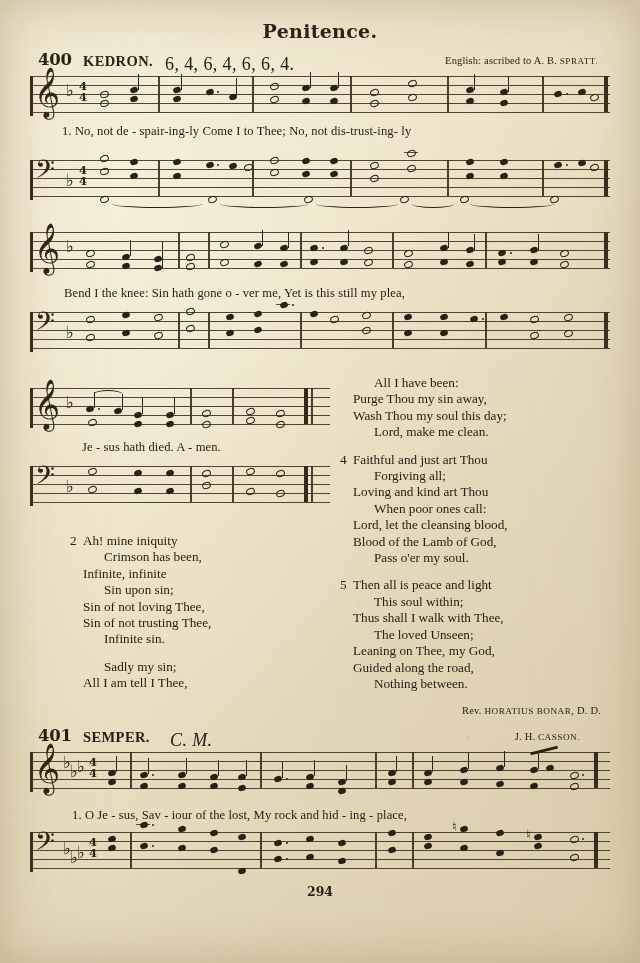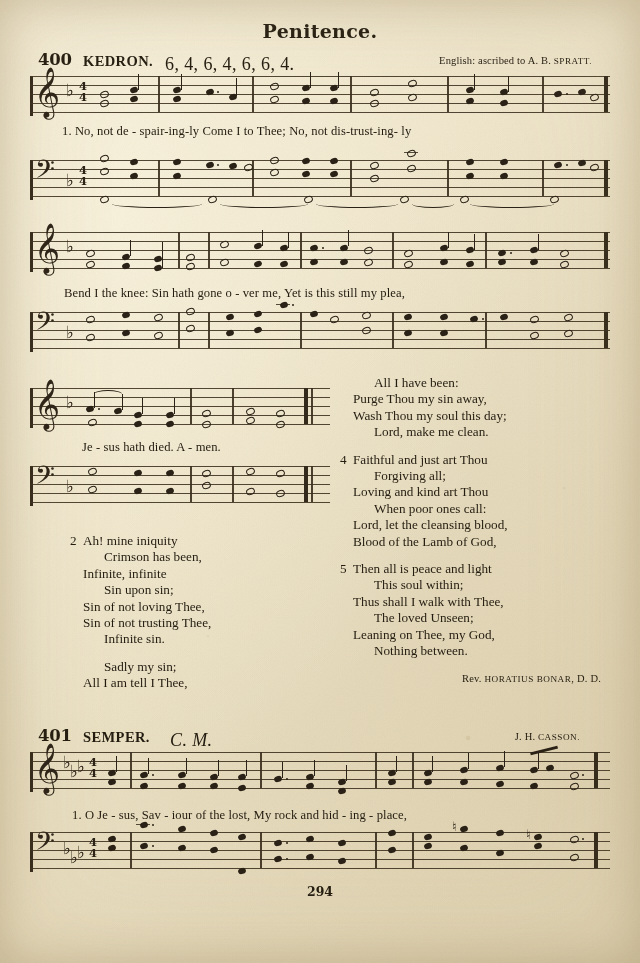--- a/index.html
+++ b/index.html
@@ -28,21 +28,21 @@
     font-size:19px;letter-spacing:.3px;color:#241d11;
     font-family:"DejaVu Serif", serif;font-weight:700;
   }
 
   
   .hymnhead{position:absolute;left:0;right:0;height:20px;}
   .hnum{position:absolute;font-weight:700;font-size:16.5px;letter-spacing:-.2px;
         font-family:"DejaVu Serif",serif;}
   .hname{position:absolute;font-weight:700;font-size:14.5px;letter-spacing:.4px;}
   .hmeter{position:absolute;font-size:18px;letter-spacing:.4px;}
-  .hattr{position:absolute;right:48px;font-size:10.5px;letter-spacing:.15px;white-space:nowrap;}
+  .hattr{position:absolute;right:42px;font-size:10.5px;letter-spacing:.15px;white-space:nowrap;}
   .sc{font-size:9.2px;letter-spacing:.5px;}
 
   
   .system{position:absolute;}
   .staffbox{position:absolute;left:0;right:0;}
   .sline{position:absolute;left:0;right:0;height:1px;background:#3a2f1d;opacity:.88;}
   .brace{position:absolute;left:0;width:3px;background:#31271a;}
   .barline{position:absolute;width:1.6px;background:#3a2f1d;opacity:.9;}
   .barthick{position:absolute;width:3.6px;background:#332a1b;}
   .clef{position:absolute;font-family:"DejaVu Sans",sans-serif;color:#2c2317;line-height:1;}
@@ -417,27 +417,29 @@
         <div class="vline ind0" style="padding-left: 13px;">Wash Thou my soul this day;</div>
         <div class="vline ind1" style="padding-left: 34px;">Lord, make me clean.</div>
       </div>
       <div class="vstanza">
         <div class="vline ind0"><span class="vnum">4</span>Faithful and just art Thou</div>
         <div class="vline ind1" style="padding-left: 34px;">Forgiving all;</div>
         <div class="vline ind0" style="padding-left: 13px;">Loving and kind art Thou</div>
         <div class="vline ind1" style="padding-left: 34px;">When poor ones call:</div>
         <div class="vline ind0" style="padding-left: 13px;">Lord, let the cleansing blood,</div>
         <div class="vline ind0" style="padding-left: 13px;">Blood of the Lamb of God,</div>
+        <div class="vline ind1" style="padding-left: 34px;">Pass o'er my soul.</div>
       </div>
       <div class="vstanza">
         <div class="vline ind0"><span class="vnum">5</span>Then all is peace and light</div>
         <div class="vline ind1" style="padding-left: 34px;">This soul within;</div>
         <div class="vline ind0" style="padding-left: 13px;">Thus shall I walk with Thee,</div>
         <div class="vline ind1" style="padding-left: 34px;">The loved Unseen;</div>
         <div class="vline ind0" style="padding-left: 13px;">Leaning on Thee, my God,</div>
+        <div class="vline ind0" style="padding-left: 13px;">Guided along the road,</div>
         <div class="vline ind1" style="padding-left: 34px;">Nothing between.</div>
       </div>
       <div class="author"><span>Rev. </span><span class="sc" style="text-transform: uppercase;">Horatius Bonar</span><span>, D. D.</span></div>
     </div>
 
   <div class="hymnhead" style="top:728px;">
     <span class="hnum" style="left:38px;top:-2px;">401</span>
     <span class="hname" style="left:83px;top:1px;">SEMPER.</span>
     <span class="hmeter" style="left:170px;top:2px;font-style:italic;">C. M.</span>
     <span class="hattr" style="top:3px;right:60px;"><span>J. H. </span><span class="sc" style="text-transform:uppercase;">Casson.</span></span>

